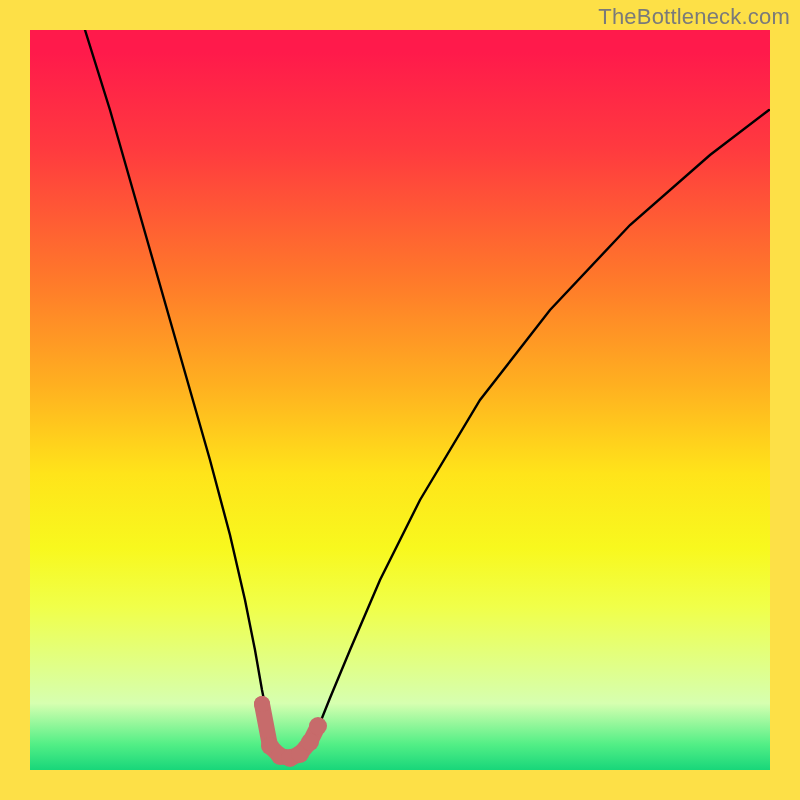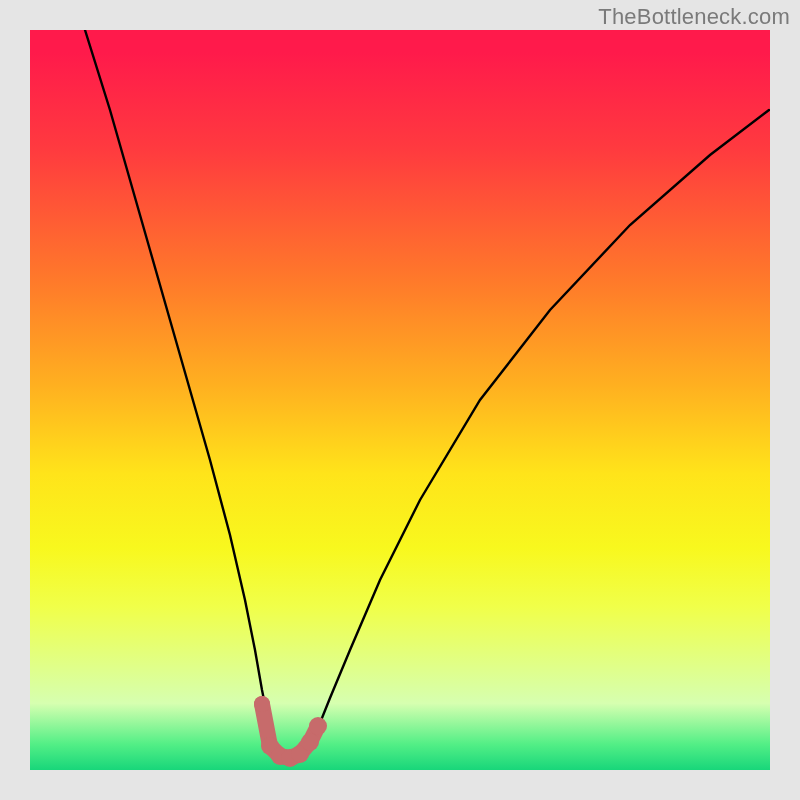--- a/index.html
+++ b/index.html
@@ -7,21 +7,21 @@
     padding: 0;
     width: 800px;
     height: 800px;
     overflow: hidden;
     background: #000;
     font-family: Arial, Helvetica, sans-serif;
   }
   .frame {
     position: absolute;
     inset: 0;
-    background: #e5e5e5;
+    background: #fde047;
   }
   .plot-area {
     position: absolute;
     left: 30px;
     top: 30px;
     width: 740px;
     height: 740px;
     overflow: hidden;
   }
   .gradient {

